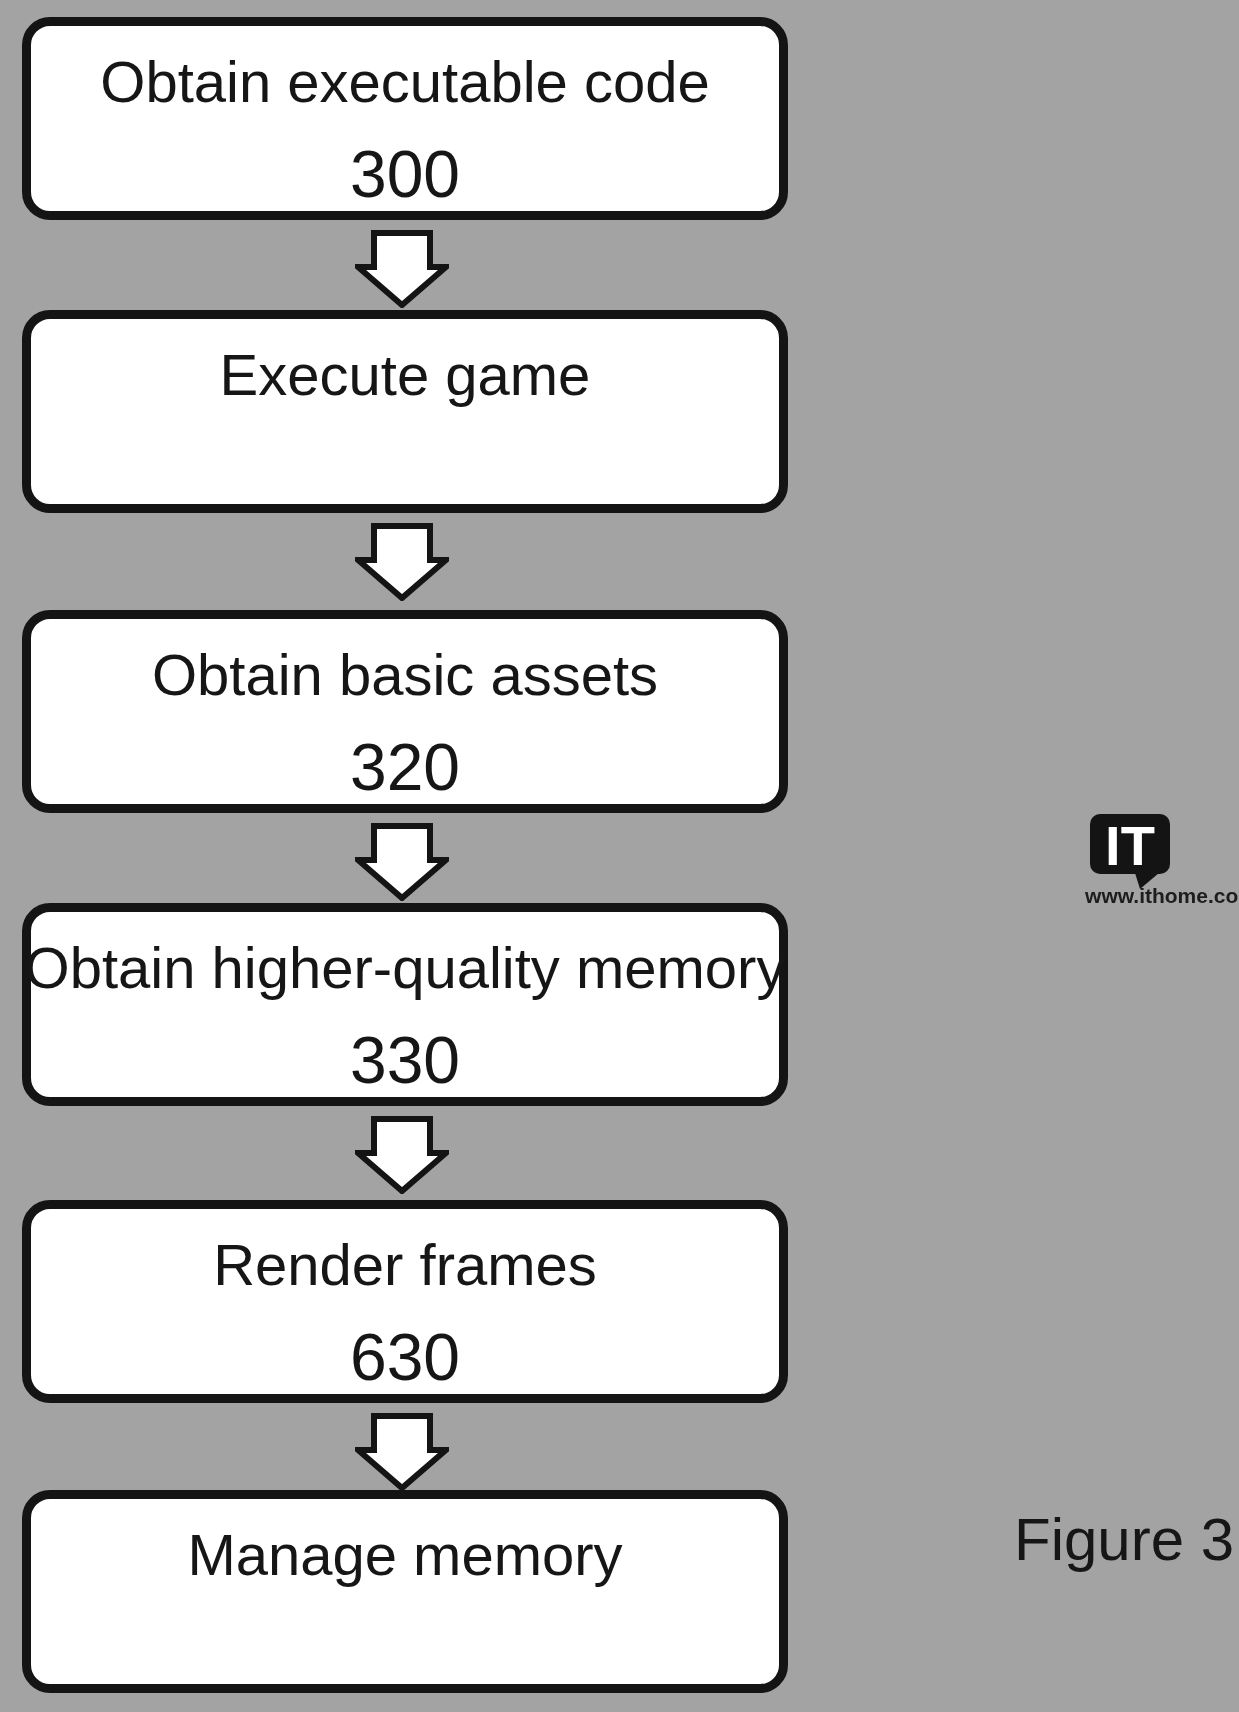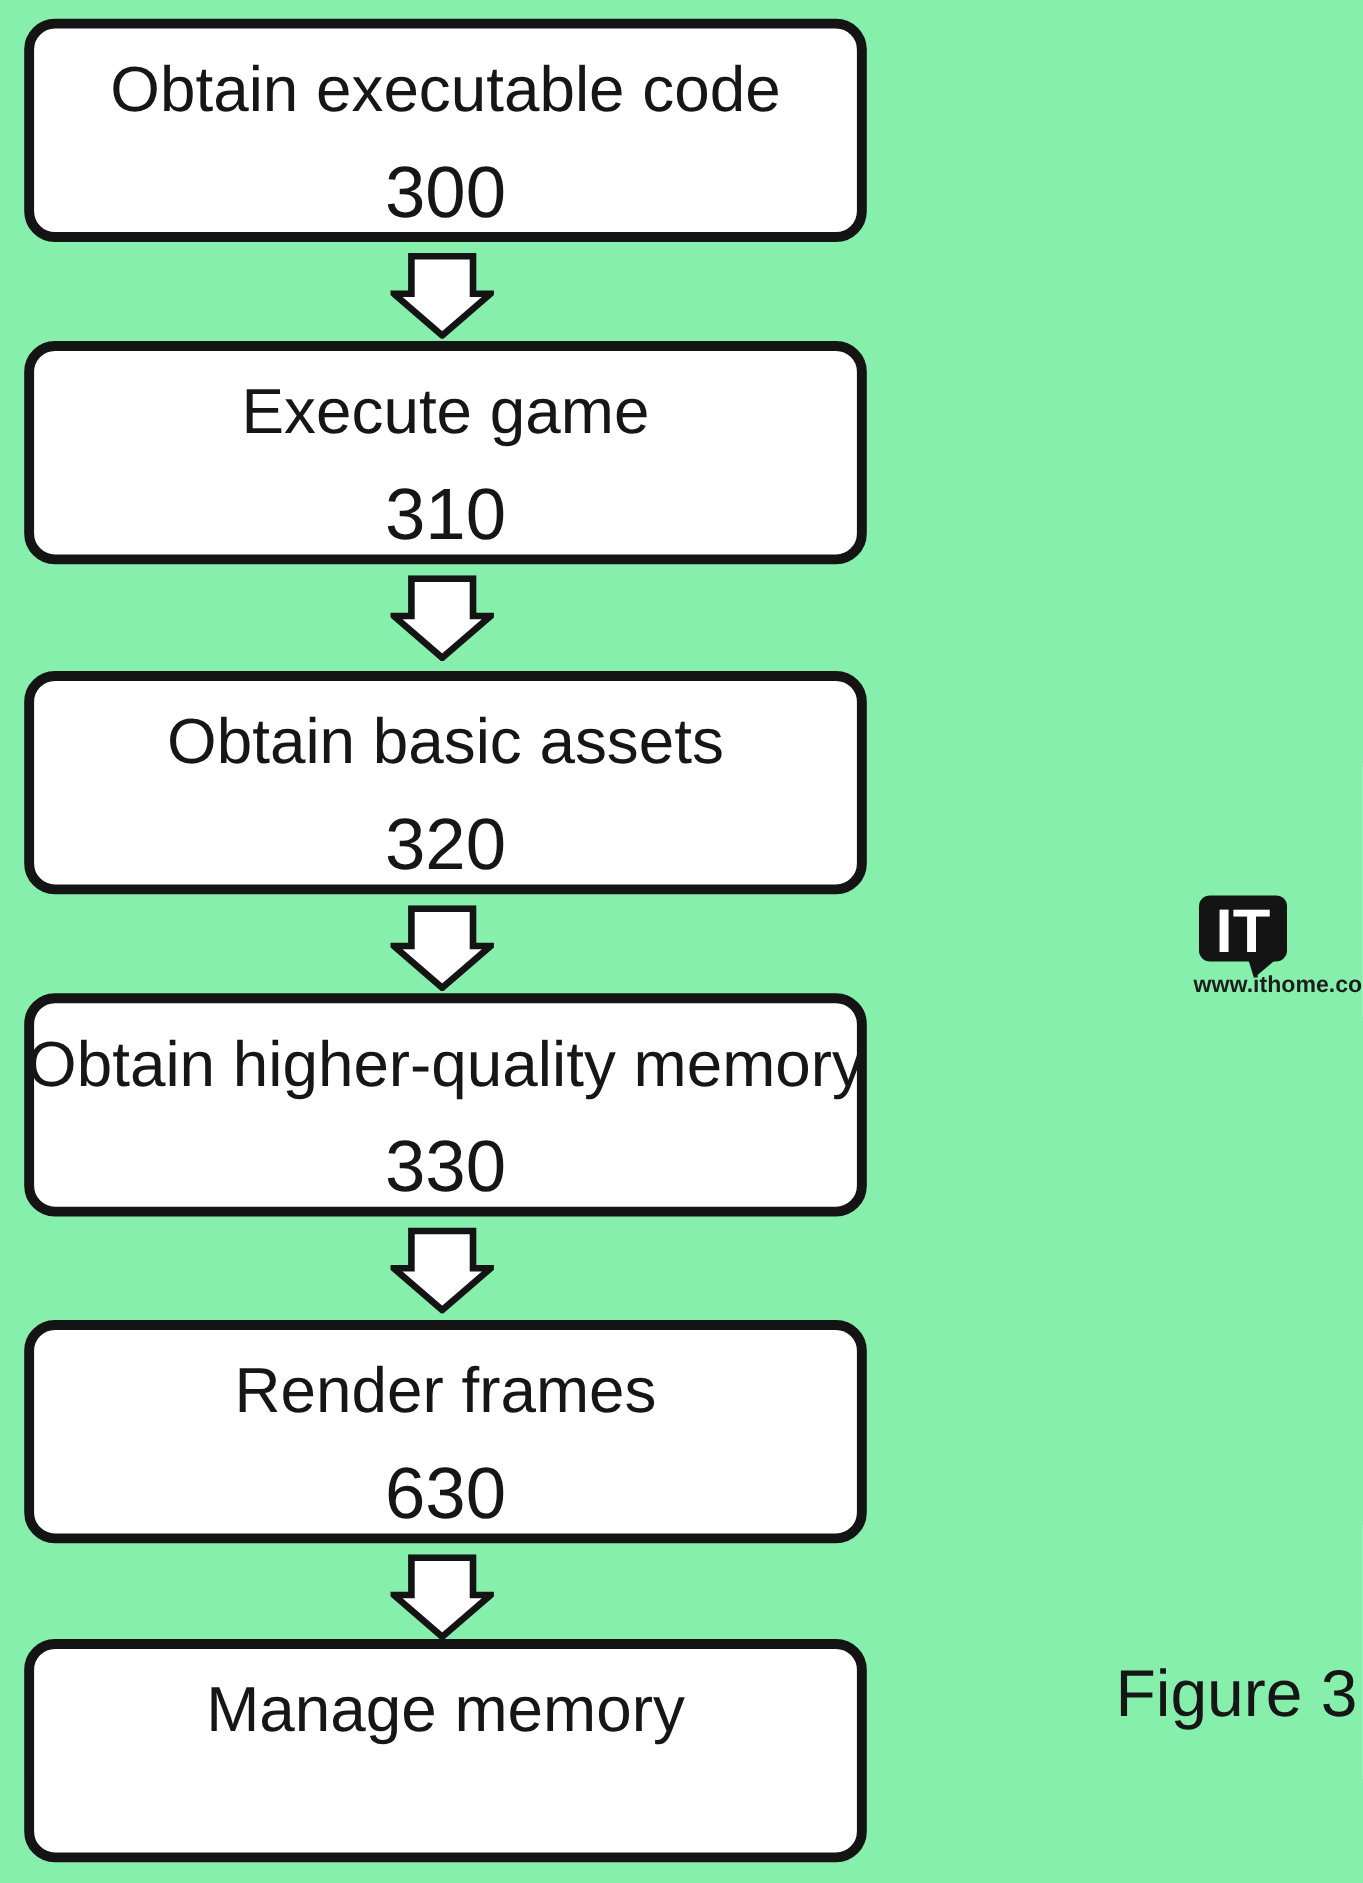--- a/index.html
+++ b/index.html
@@ -1,19 +1,19 @@
 <!DOCTYPE html>
 <html><head>
 <meta charset="utf-8">
 <style>
   html,body{margin:0;padding:0;background:#ffffff;}
   #canvas{
     position:relative;
     width:1239px;height:1712px;
-    background:#86efac;
+    background:#a3a3a3;
     overflow:hidden;
     font-family:"Liberation Sans", sans-serif;
     color:#161616;
   }
   .step{
     position:absolute;
     left:22px;
     width:766px;
     height:203px;
     box-sizing:border-box;
@@ -84,21 +84,20 @@
   </div>
 
   <div class="arrow" style="top:230px">
     <svg viewBox="0 0 94 78" xmlns="http://www.w3.org/2000/svg">
       <polygon points="19,3 75,3 75,37 91,37 47,75 3,37 19,37" fill="#ffffff" stroke="#141414" stroke-width="6" stroke-linejoin="miter"></polygon>
     </svg>
   </div>
 
   <div class="step" style="top:310px">
     <div class="step-label">Execute game</div>
-    <div class="step-number">310</div>
   </div>
 
   <div class="arrow" style="top:523px">
     <svg viewBox="0 0 94 78" xmlns="http://www.w3.org/2000/svg">
       <polygon points="19,3 75,3 75,37 91,37 47,75 3,37 19,37" fill="#ffffff" stroke="#141414" stroke-width="6" stroke-linejoin="miter"></polygon>
     </svg>
   </div>
 
   <div class="step" style="top:610px">
     <div class="step-label">Obtain basic assets</div>

